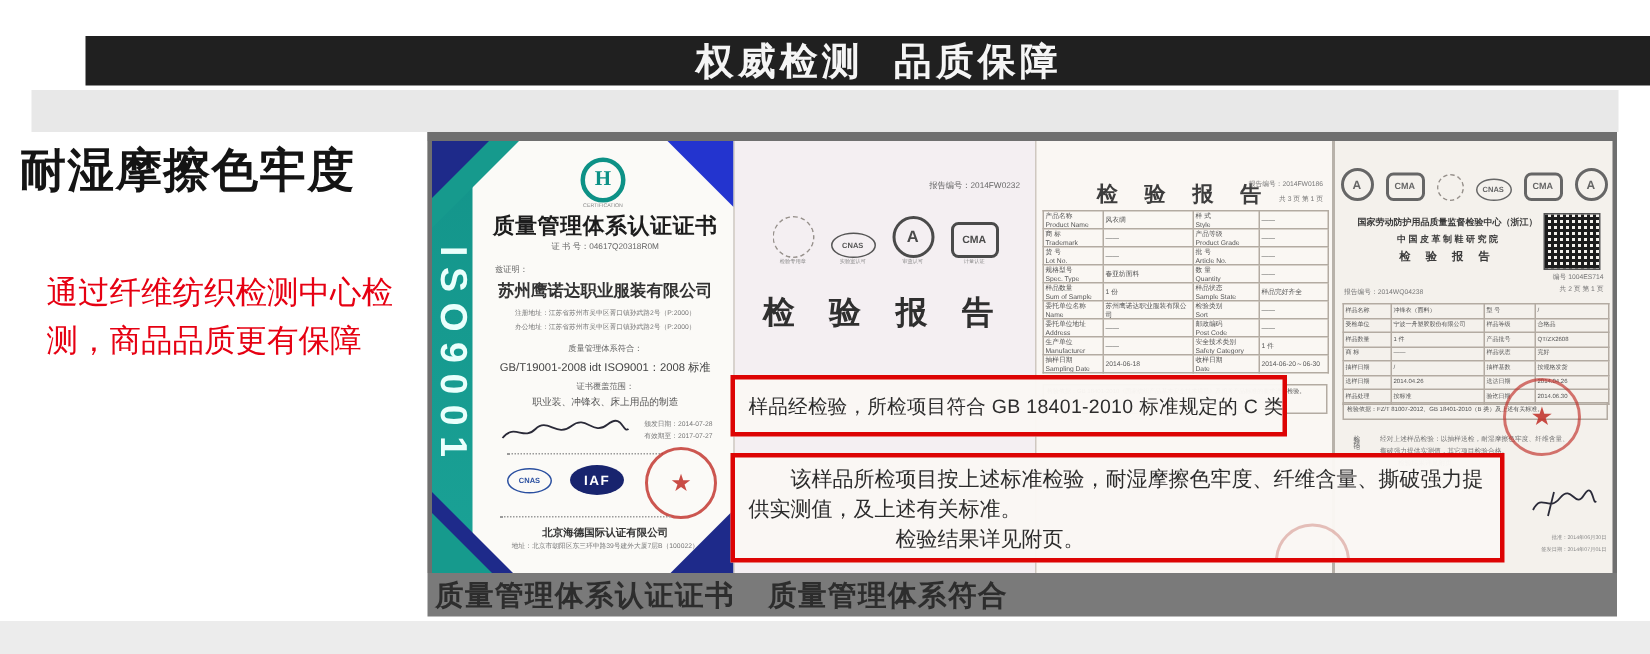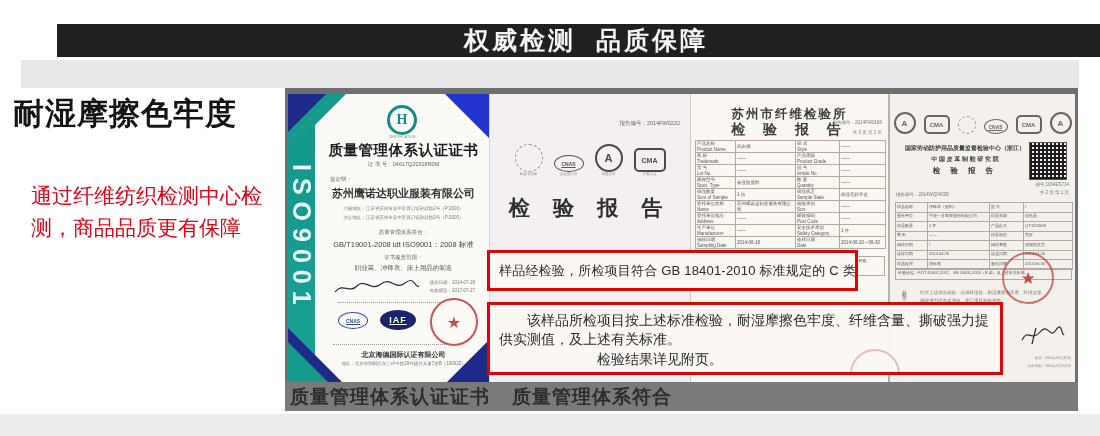--- a/index.html
+++ b/index.html
@@ -43,21 +43,21 @@
   .iso-ring{width:24px;height:24px;border:3px solid #0d9186;border-radius:50%;display:flex;align-items:center;
             justify-content:center;color:#0d9186;font-weight:bold;font-size:14px;font-family:"Liberation Serif",serif;}
   .t35{font-size:3.5px;color:#8a8a8a;}
   .t4{font-size:4.5px;color:#777;}
   .t5{font-size:5.5px;color:#666;}
   .t6{font-size:6.5px;color:#555;}
   .t7{font-size:7.5px;color:#444;}
   .iso-title{top:47px;font-size:14.5px;font-weight:bold;color:#1d1d1d;letter-spacing:0.5px;}
   .dotline{border-top:1px dotted #9a9a9a;}
 
-  .ell{border-radius:50%;display:flex;align-items:center;justify-content:center;box-sizing:border-box;text-decoration:underline;}
+  .ell{border-radius:50%;display:flex;align-items:center;justify-content:center;box-sizing:border-box;}
   .cnas{width:30px;height:17px;border:1.5px solid #2a4fa0;color:#2a4fa0;font-size:5px;font-weight:bold;}
   .iaf{width:36px;height:20px;background:#18246e;color:#fff;font-size:9px;font-weight:bold;letter-spacing:1px;}
   .stamp{border:2px solid rgba(192,45,38,.8);border-radius:50%;display:flex;align-items:center;
          justify-content:center;color:rgba(192,45,38,.85);}
 
   
   .logo-row{position:absolute;left:0;right:0;display:flex;justify-content:center;align-items:flex-end;gap:11px;}
   .seal{width:26px;height:26px;border:1.5px dashed #97918c;border-radius:50%;}
   .cal{width:24px;height:24px;border:2px solid #4a4a4a;border-radius:50%;display:flex;align-items:center;
        justify-content:center;font-size:11px;font-weight:bold;color:#4a4a4a;}
@@ -180,21 +180,20 @@
         </div>
         <div style="text-align:center;">
           <div class="cma">CMA</div>
           <div class="t35">计量认证</div>
         </div>
       </div>
       <div class="rep2-title">检 验 报 告</div>
     </div>
 
     <div class="paper p-rep3">
-      <div class="abs" style="left:0;right:0;top:12px;text-align:center;font-size:12.5px;font-weight:bold;color:#3d3d3d;letter-spacing:2px;">苏州市纤维检验所</div>
       <div class="abs" style="left:0;right:0;top:27px;text-align:center;font-size:14px;font-weight:bold;color:#3d3d3d;letter-spacing:7px;">检 验 报 告</div>
       <div class="abs t4" style="right:6px;top:26px;">报告编号：2014FW0186</div>
       <div class="abs t4" style="right:6px;top:36px;">共 3 页 第 1 页</div>
       <table class="rtable tbl3">
         <colgroup>
             <col style="width:40px">
             <col style="width:60px">
             <col style="width:44px">
             <col style="width:46px">
           </colgroup>

